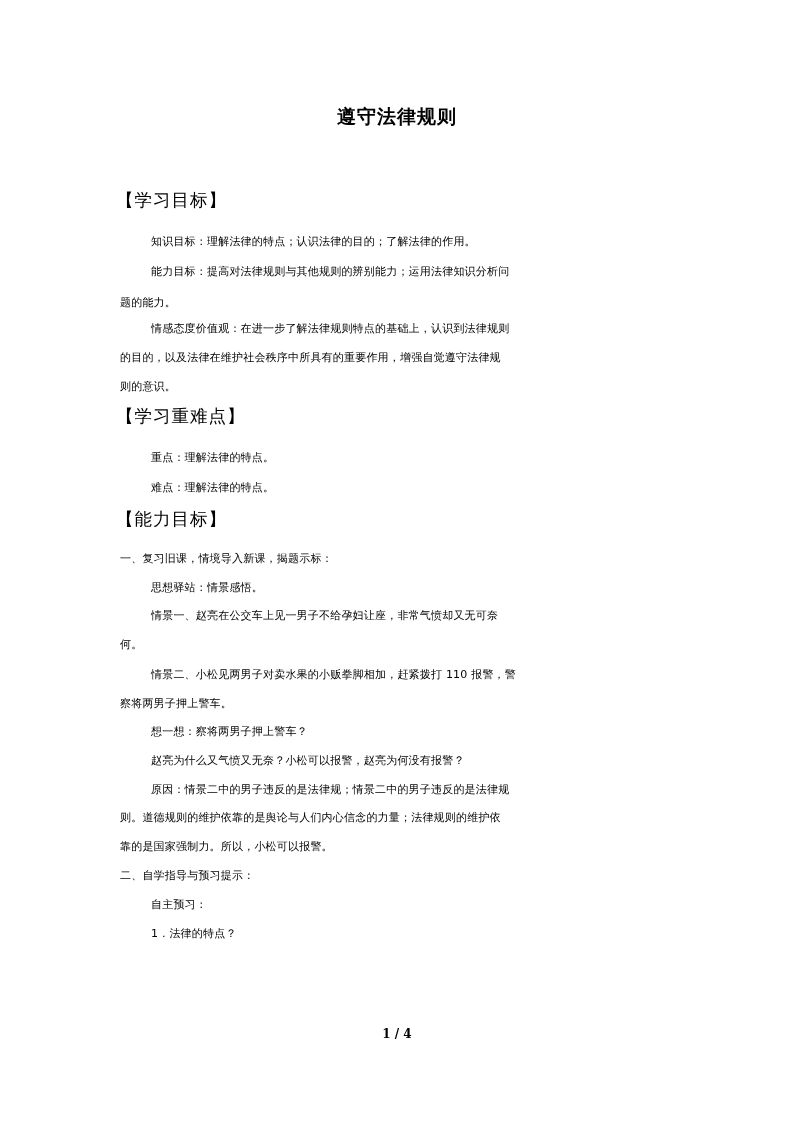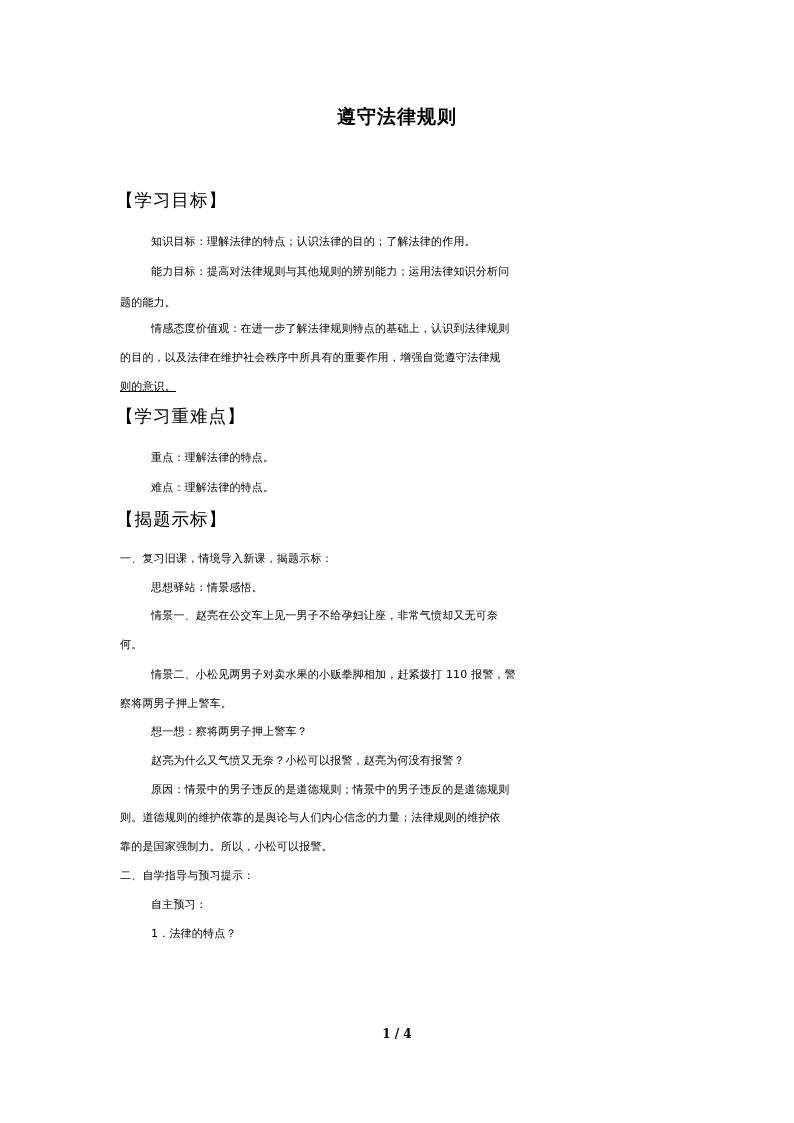--- a/index.html
+++ b/index.html
@@ -16,36 +16,36 @@
 
 <div class="page">
   <div class="title">遵守法律规则</div>
 
   <div class="line heading" style="top:190px;">【学习目标】</div>
   <div class="line indent" style="top:232px;">知识目标：理解法律的特点；认识法律的目的；了解法律的作用。</div>
   <div class="line indent" style="top:262px;">能力目标：提高对法律规则与其他规则的辨别能力；运用法律知识分析问</div>
   <div class="line" style="top:293px;">题的能力。</div>
   <div class="line indent" style="top:319px;">情感态度价值观：在进一步了解法律规则特点的基础上，认识到法律规则</div>
   <div class="line" style="top:348px;">的目的，以及法律在维护社会秩序中所具有的重要作用，增强自觉遵守法律规</div>
-  <div class="line" style="top:377px;text-decoration:underline;">则的意识。</div>
+  <div class="line" style="top:377px;">则的意识。</div>
 
   <div class="line heading" style="top:406px;">【学习重难点】</div>
   <div class="line indent" style="top:448px;">重点：理解法律的特点。</div>
   <div class="line indent" style="top:478px;">难点：理解法律的特点。</div>
 
-  <div class="line heading" style="top:509px;">【揭题示标】</div>
+  <div class="line heading" style="top:509px;">【能力目标】</div>
   <div class="line" style="top:549px;">一、复习旧课，情境导入新课，揭题示标：</div>
   <div class="line indent" style="top:578px;">思想驿站：情景感悟。</div>
   <div class="line indent" style="top:606px;">情景一、赵亮在公交车上见一男子不给孕妇让座，非常气愤却又无可奈</div>
   <div class="line" style="top:635px;">何。</div>
   <div class="line indent" style="top:665px;">情景二、小松见两男子对卖水果的小贩拳脚相加，赶紧拨打 110 报警，警</div>
   <div class="line" style="top:693px;font-family:Liberation Serif, serif;">察将两男子押上警车。</div>
   <div class="line indent" style="top:722px;">想一想：察将两男子押上警车？</div>
   <div class="line indent" style="top:751px;">赵亮为什么又气愤又无奈？小松可以报警，赵亮为何没有报警？</div>
-  <div class="line indent" style="top:780px;">原因：情景中的男子违反的是道德规则；情景中的男子违反的是道德规则</div>
+  <div class="line indent" style="top:780px;">原因：情景二中的男子违反的是法律规；情景二中的男子违反的是法律规</div>
   <div class="line" style="top:808px;">则。道德规则的维护依靠的是舆论与人们内心信念的力量；法律规则的维护依</div>
   <div class="line" style="top:837px;">靠的是国家强制力。所以，小松可以报警。</div>
   <div class="line" style="top:866px;">二、自学指导与预习提示：</div>
   <div class="line indent" style="top:895px;">自主预习：</div>
   <div class="line indent" style="top:924px;">1．法律的特点？</div>
 
   <div class="footer">1 / 4</div>
 </div>
 
 </body></html>

